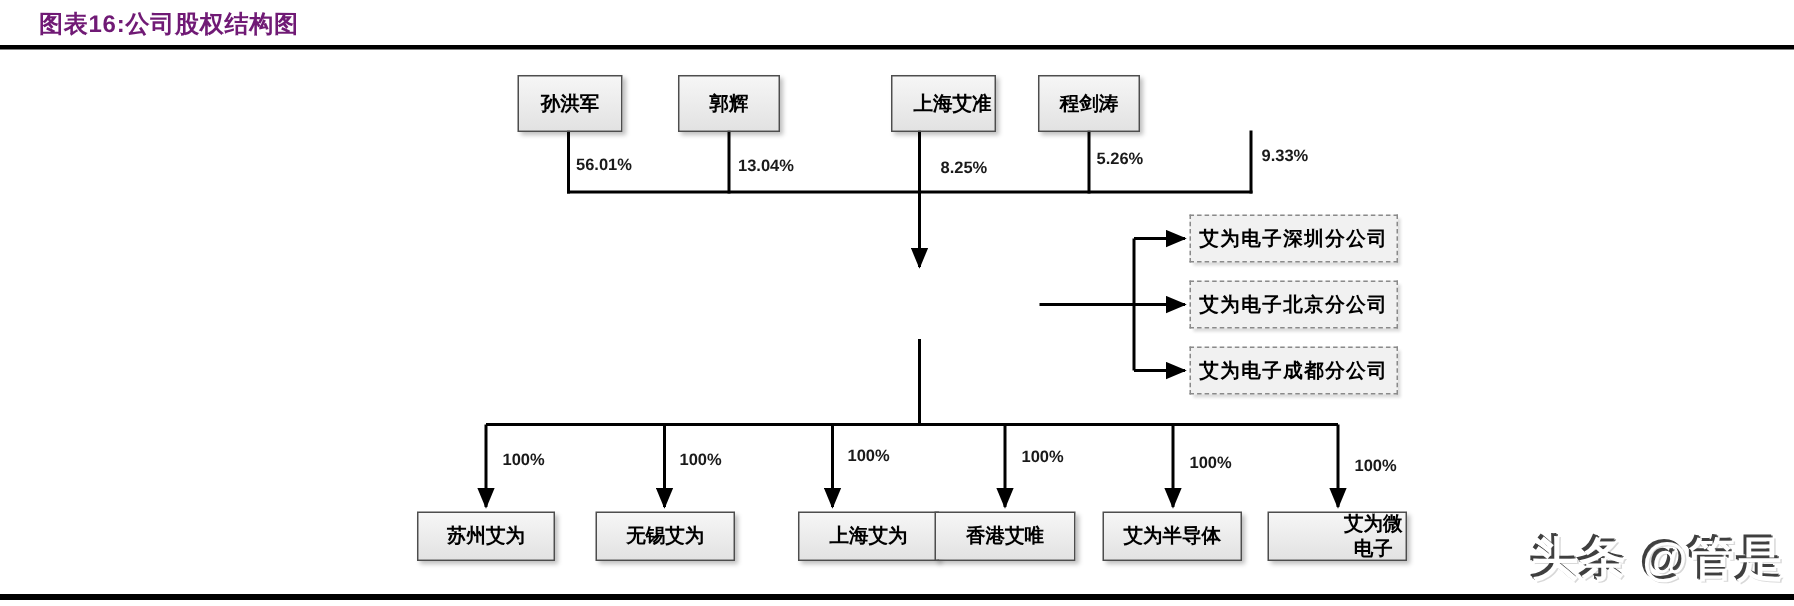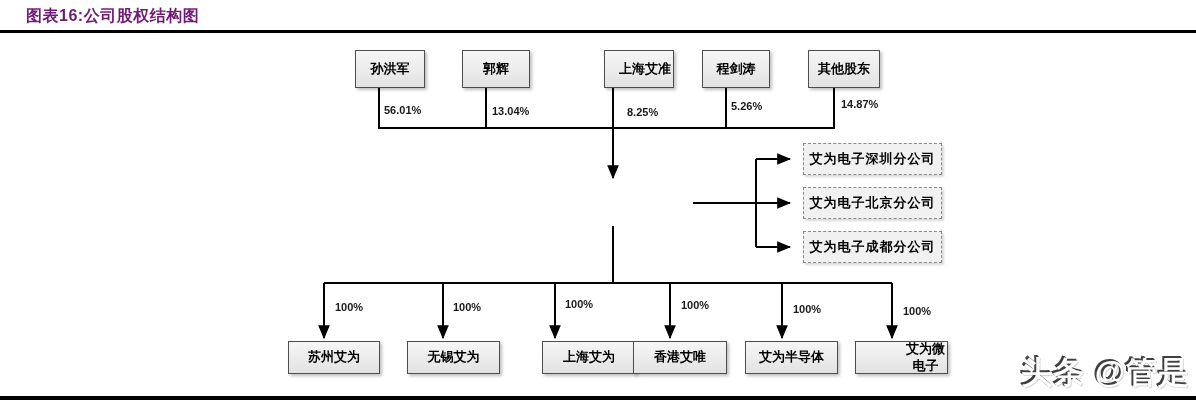--- a/index.html
+++ b/index.html
@@ -22,21 +22,21 @@
 
   svg.connectors { position: absolute; left: 0; top: 0; }
 
   .node {
     position: absolute;
     border: 1.5px solid #4d4d4d;
     background: linear-gradient(#f6f6f6, #e2e2e2);
     box-shadow: 2px 2px 3px rgba(0,0,0,0.25);
     display: flex; align-items: center; justify-content: center;
     font-size: 13px; font-weight: bold; color: #000;
-    text-align: center; line-height: 1.25; margin-left: 10px;
+    text-align: center; line-height: 1.25;
   }
   .node.center {
     background: #d8d8d8;
     font-size: 14px;
     flex-direction: column;
   }
   .node.dashed {
     border: 1.5px dashed #8a8a8a;
     background: #f1f1f1;
     box-shadow: 2px 2px 2px rgba(0,0,0,0.15);
@@ -96,27 +96,26 @@
       <path d="M670,283 V338" marker-end="url(#ah)"></path>
       <path d="M782,283 V338" marker-end="url(#ah)"></path>
       <path d="M892,283 V338" marker-end="url(#ah)"></path>
     </g>
   </svg>
 
   <div class="node" style="left:345px; top:50px; width:70px; height:38px;">孙洪军</div>
   <div class="node" style="left:452px; top:50px; width:68px; height:38px;">郭辉</div>
   <div class="node" style="left:594px; top:50px; width:70px; height:38px;padding-left:12px;">上海艾准</div>
   <div class="node" style="left:692px; top:50px; width:68px; height:38px;">程剑涛</div>
-  <div class="node" style="left:798px; top:50px; width:72px; height:38px;">其他股东</div>
 
   <div class="pct" style="left:384px; top:104px;">56.01%</div>
   <div class="pct" style="left:492px; top:105px;">13.04%</div>
   <div class="pct" style="left:627px; top:106px;">8.25%</div>
   <div class="pct" style="left:731px; top:100px;">5.26%</div>
-  <div class="pct" style="left:841px; top:98px;">14.87%</div>
+  <div class="pct" style="left:841px; top:98px;">9.33%</div>
 
 
   <div class="node dashed" style="left:793px; top:143px; width:139px; height:32px;">艾为电子深圳分公司</div>
   <div class="node dashed" style="left:793px; top:187px; width:139px; height:32px;">艾为电子北京分公司</div>
   <div class="node dashed" style="left:793px; top:231px; width:139px; height:32px;">艾为电子成都分公司</div>
 
   <div class="pct" style="left:335px; top:301px;">100%</div>
   <div class="pct" style="left:453px; top:301px;">100%</div>
   <div class="pct" style="left:565px; top:298px;">100%</div>
   <div class="pct" style="left:681px; top:299px;">100%</div>

